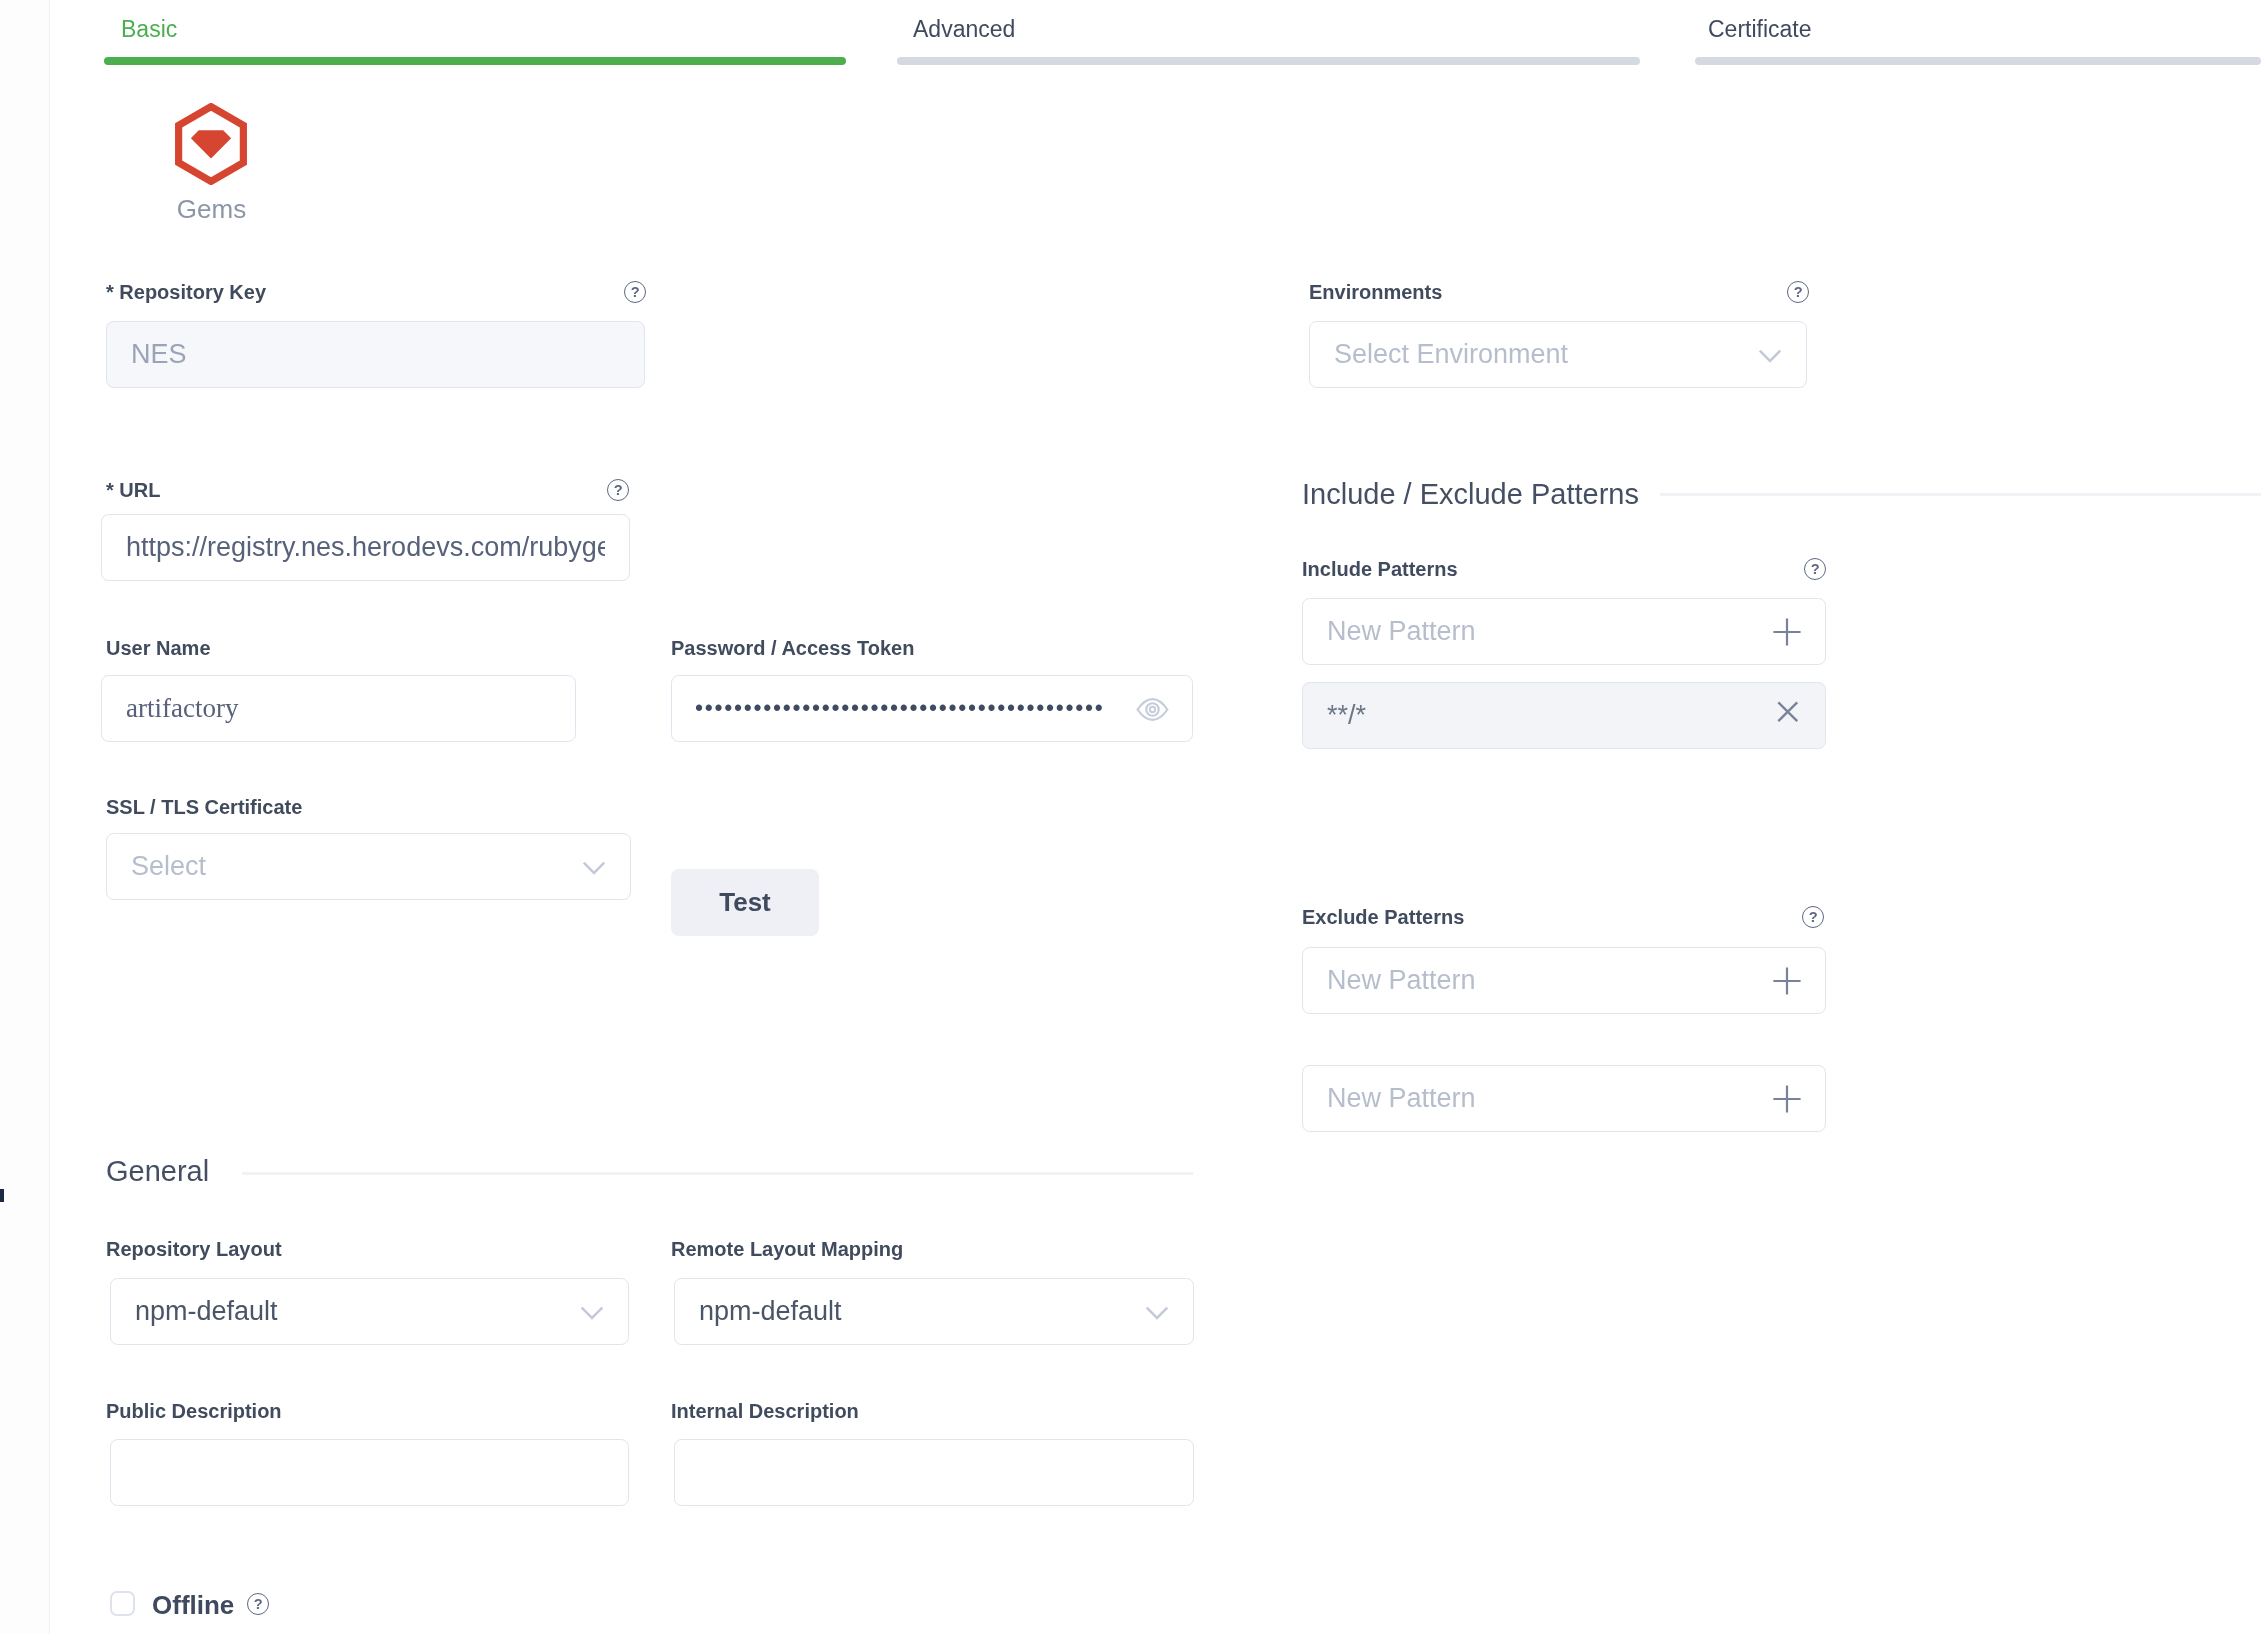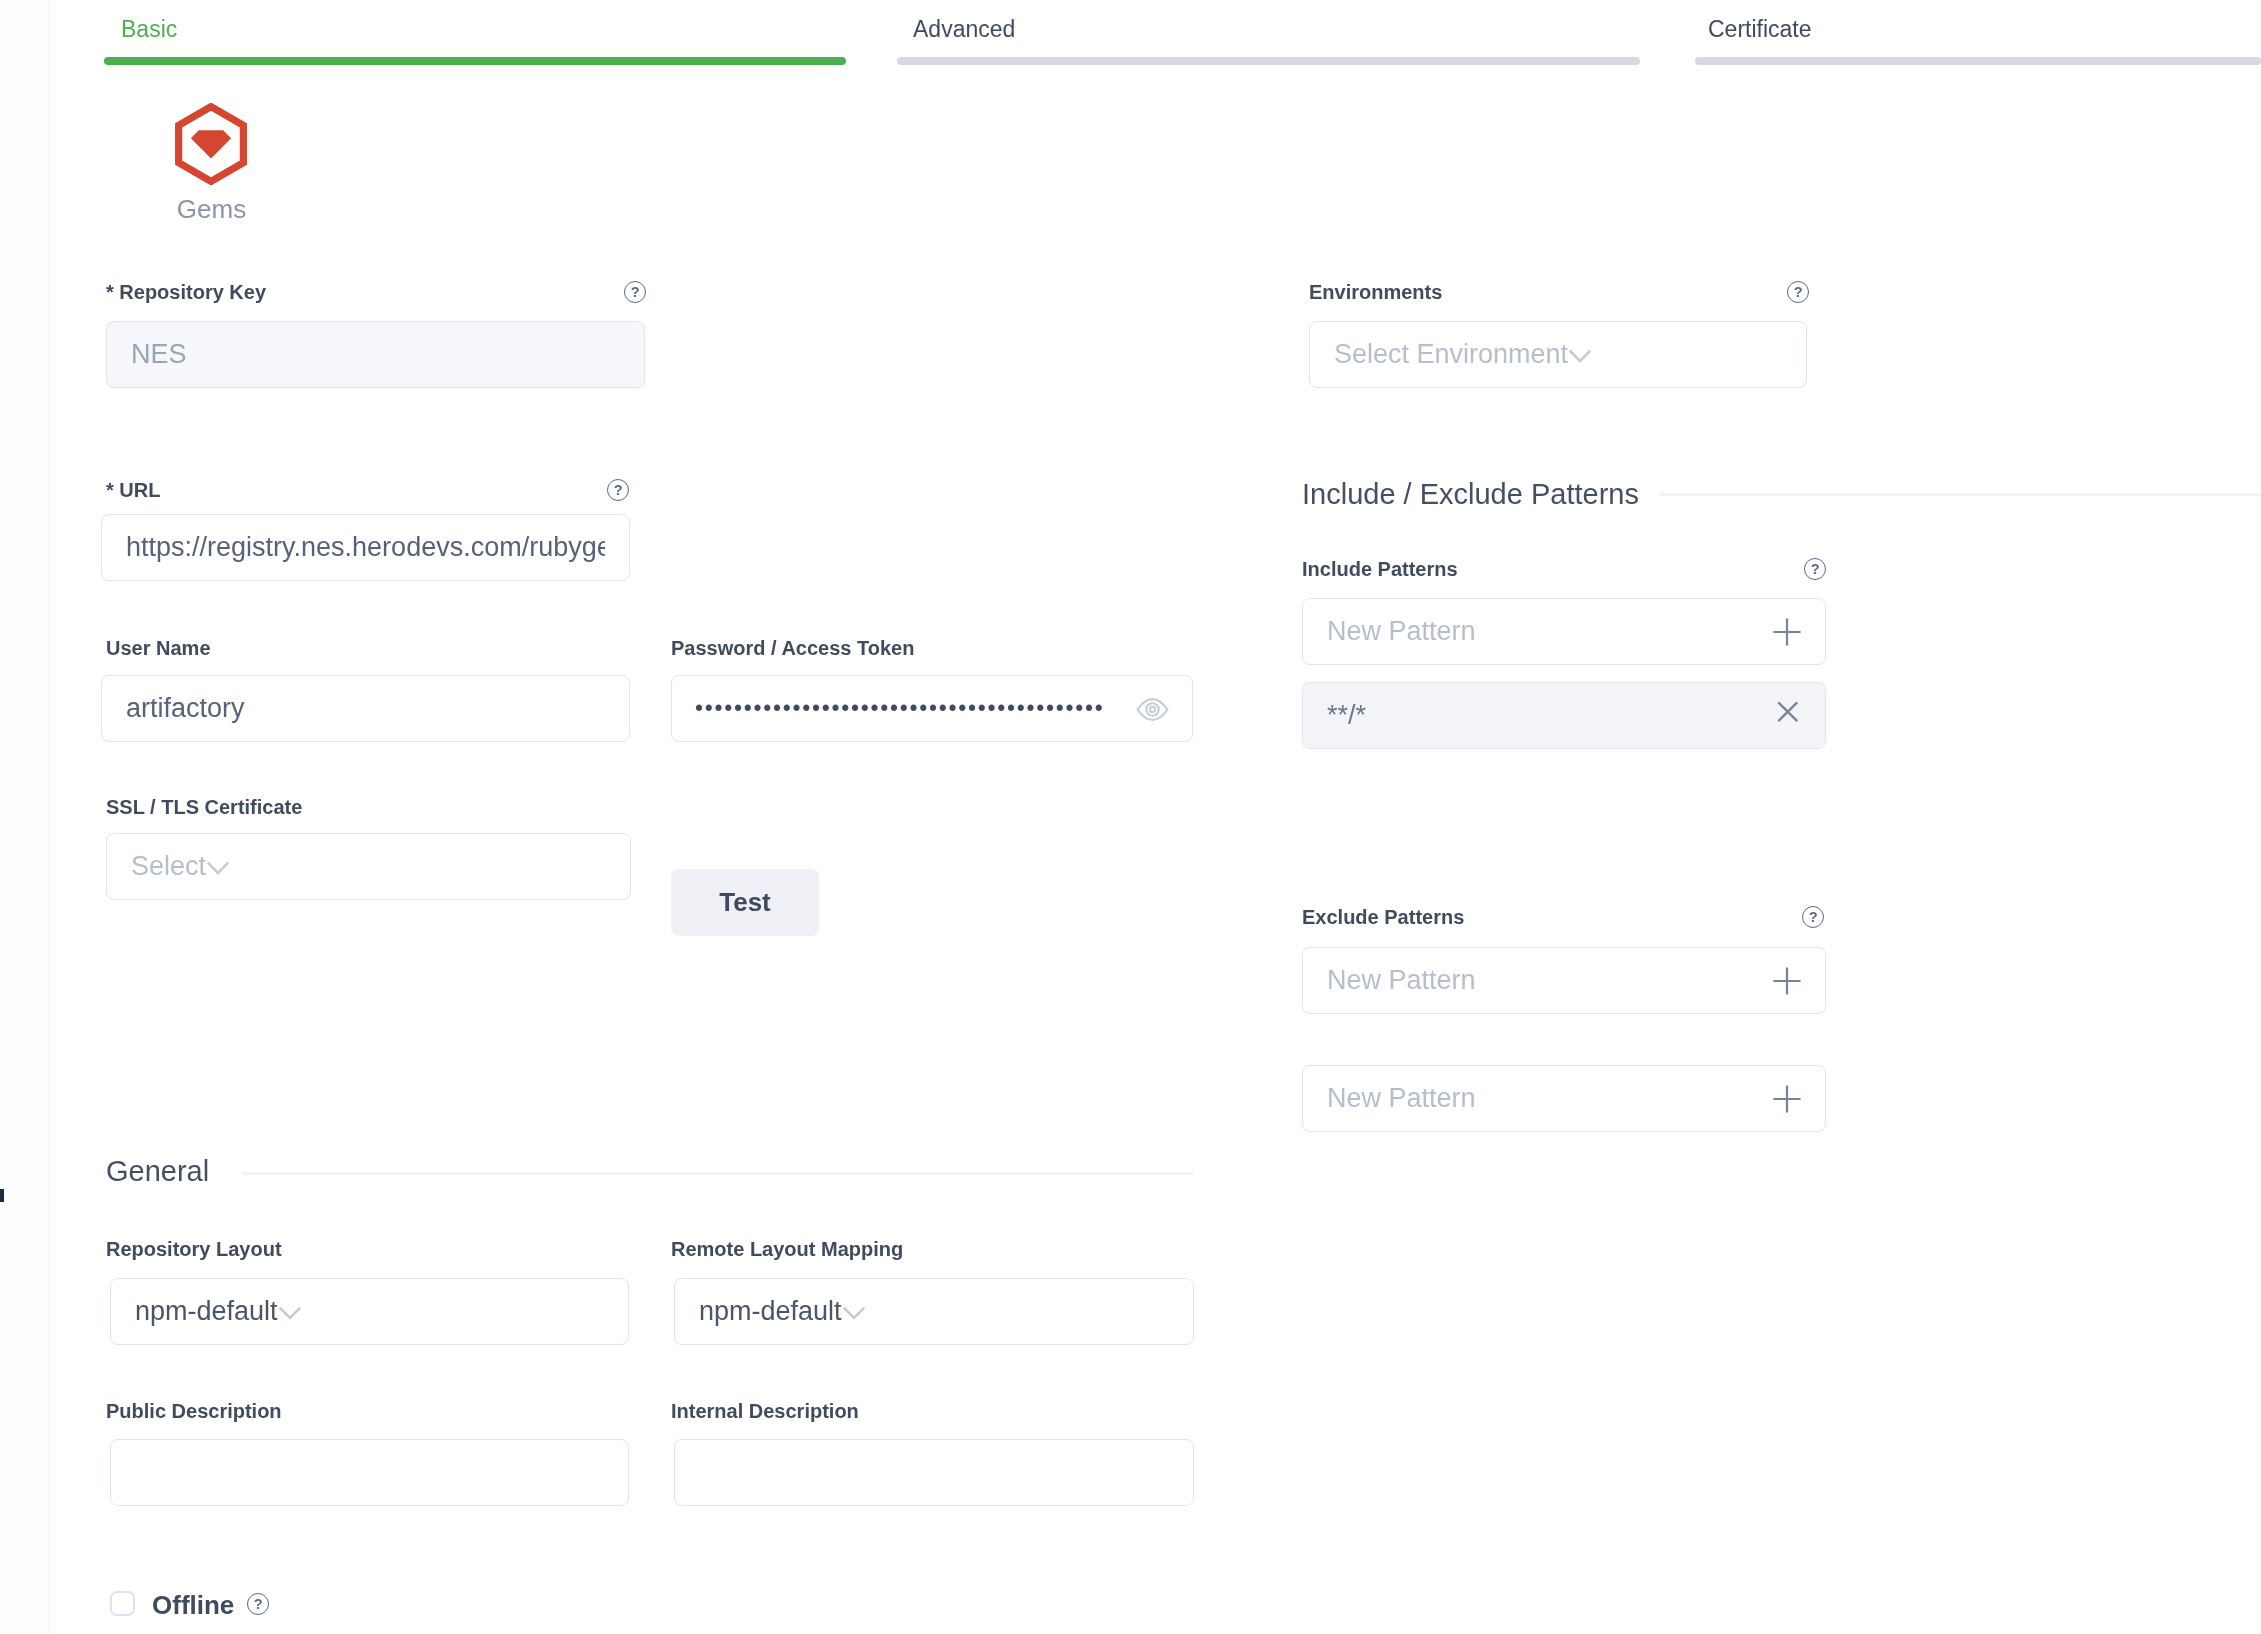--- a/index.html
+++ b/index.html
@@ -38,21 +38,21 @@
   
   .input, .select, .pattern-item, .textarea {
     position:absolute; height:67px; background:#fff;
     border:1.7px solid #e0e4ed; border-radius:7.7px;
     font-family:"Liberation Sans", sans-serif;
     font-size:27px; color:#57617a; padding:0 24px;
     outline:none;
   }
   .input::placeholder { color:#b6bdcc; }
   .input.disabled { background:#f6f7fa; color:#9aa3b7; }
-  .select { display:flex; align-items:center; justify-content:flex-start; cursor:pointer; }
+  .select { display:flex; align-items:center; justify-content:space-between; cursor:pointer; }
   .select .ph { color:#b6bdcc; }
   .select .val { color:#4a5568; }
   .chev { flex:0 0 auto; }
   .textarea { resize:none; padding-top:8.6px; }
 
   .pattern-wrap { position:absolute; }
   .pattern-input { position:absolute; left:0; top:0; width:100%; height:67px; background:#fff;
     border:1.7px solid #e0e4ed; border-radius:7.7px; font-family:"Liberation Sans", sans-serif;
     font-size:27px; color:#57617a; padding:0 77px 0 24px; outline:none; }
   .pattern-input::placeholder { color:#b6bdcc; }
@@ -133,21 +133,21 @@
   <div class="pattern-item" style="left:1302px; top:682px; width:524px;">
     <span>**/*</span>
     <span>
       <svg width="27.5" height="27.5" viewBox="0 0 32 32">
           <path d="M5 5l22 22M27 5L5 27" stroke="#78839a" stroke-width="2.8"></path>
         </svg>
     </span>
   </div>
 
   <div class="field-label" style="left:106px; top:637px;">User Name</div>
-  <input class="input" style="left: 101px; top: 675px; width: 529px;" value="artifactory">
+  <input class="input" style="left: 101px; top: 675px; width: 475px; font-family: Liberation Serif, serif;" value="artifactory">
 
   <div class="field-label" style="left:671px; top:637px;">Password / Access Token</div>
   <div class="input" style="left:671px; top:675px; width:522px;"></div>
   <div class="pw-dots">••••••••••••••••••••••••••••••••••••••••••</div>
   <span style="position:absolute; left:1136px; top:698px; line-height:0;">
     <svg width="33" height="23" viewBox="0 0 24 17">
       <path d="M1 8.5C5 2.5 9 .8 12 .8s7 1.7 11 7.7c-4 6-8 7.7-11 7.7S5 14.5 1 8.5Z" fill="none" stroke="#c6ccd9" stroke-width="1.6"></path>
       <circle cx="12" cy="8.5" r="4.6" fill="none" stroke="#c6ccd9" stroke-width="1.6"></circle>
       <circle cx="12" cy="8.5" r="2" fill="none" stroke="#c6ccd9" stroke-width="1.4"></circle>
     </svg>

